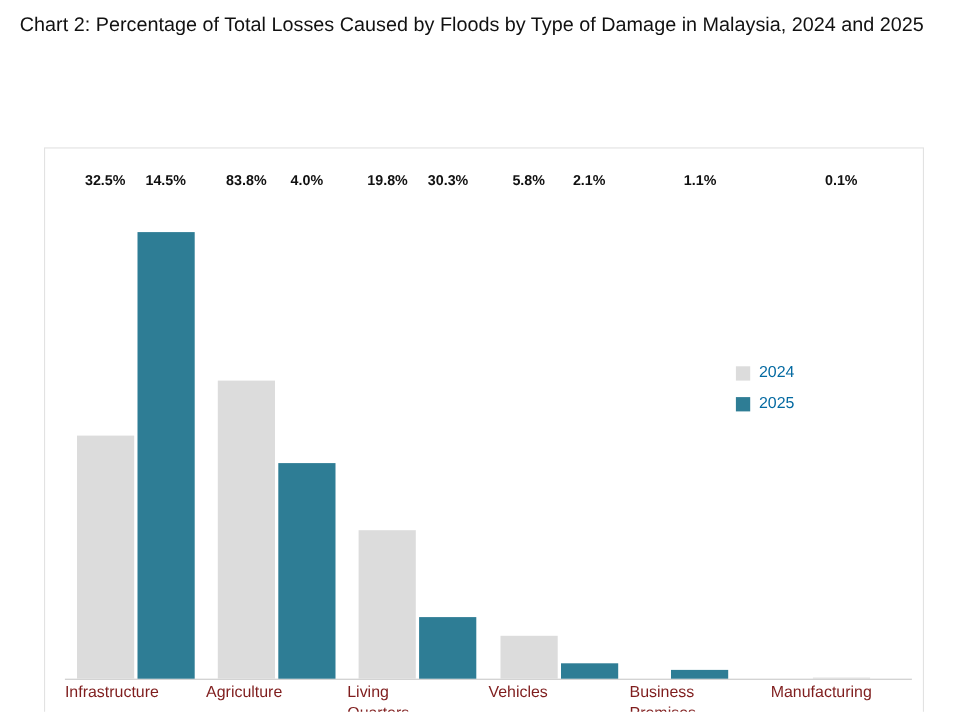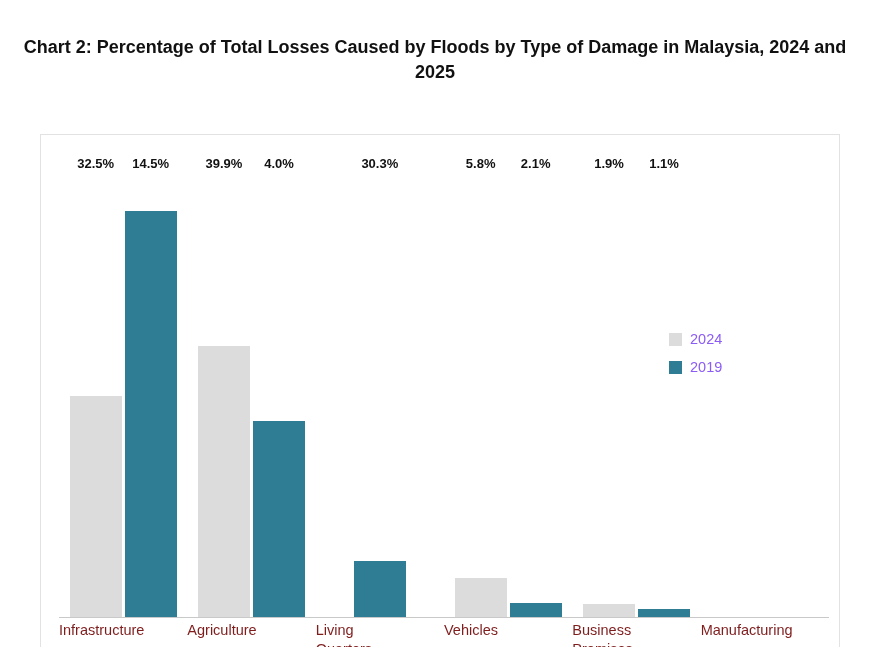--- a/index.html
+++ b/index.html
@@ -18,26 +18,25 @@
     position: relative;
     width: 870px;
     height: 647px;
     box-sizing: border-box;
   }
   .chart-title {
     position: absolute;
     top: 10px;
     left: 18px;
     width: 834px;
-    text-align: center;
+    text-align: left;
     font-size: 18px;
-    font-weight: bold;
+    font-weight: normal;
     line-height: 25px;
     color: #111111;
-    margin-top: 25px;
   }
   .plot-frame {
     position: absolute;
     left: 40px;
     top: 104px;
     width: 800px;
     height: 552px;
     border: 1px solid #e2e2e2;
     background: #ffffff;
     box-sizing: border-box;
@@ -137,21 +136,21 @@
     gap: 8px;
   }
   .legend-swatch {
     width: 13px;
     height: 13px;
   }
   .legend-swatch.s2024 { background: #dcdcdc; }
   .legend-swatch.s2025 { background: #2e7d95; }
   .legend-text {
     font-size: 14.5px;
-    color: #8b5cf6;
+    color: #0369a1;
   }
 </style>
 </head>
 <body>
 
 <div class="page">
 
   <div class="chart-title">Chart 2: Percentage of Total Losses Caused by Floods by Type of Damage in Malaysia, 2024 and 2025</div>
 
   <div class="plot-frame">
@@ -170,33 +169,37 @@
             <div class="bar-wrap">
               <span class="bar-label">14.5%</span>
               <div class="bar s2025" style="height:406px;"></div>
             </div>
           </div>
         </div>
 
         <div class="group">
           <div class="bars">
             <div class="bar-wrap">
-              <span class="bar-label">39.9%</span>
+              <span class="bar-label">83.8%</span>
               <div class="bar s2024" style="height:271px;"></div>
             </div>
             <div class="bar-wrap">
               <span class="bar-label">4.0%</span>
               <div class="bar s2025" style="height:196px;"></div>
             </div>
           </div>
         </div>
 
         <div class="group">
           <div class="bars">
             <div class="bar-wrap">
+              <span class="bar-label">19.8%</span>
+              <div class="bar s2024" style="height:135px;"></div>
+            </div>
+            <div class="bar-wrap">
               <span class="bar-label">30.3%</span>
               <div class="bar s2025" style="height:56px;"></div>
             </div>
           </div>
         </div>
 
         <div class="group">
           <div class="bars">
             <div class="bar-wrap">
               <span class="bar-label">5.8%</span>
@@ -205,32 +208,32 @@
             <div class="bar-wrap">
               <span class="bar-label">2.1%</span>
               <div class="bar s2025" style="height:14px;"></div>
             </div>
           </div>
         </div>
 
         <div class="group">
           <div class="bars">
             <div class="bar-wrap">
-              <span class="bar-label">1.9%</span>
-              <div class="bar s2024" style="height:13px;"></div>
-            </div>
-            <div class="bar-wrap">
               <span class="bar-label">1.1%</span>
               <div class="bar s2025" style="height:8px;"></div>
             </div>
           </div>
         </div>
 
         <div class="group">
           <div class="bars">
+            <div class="bar-wrap">
+              <span class="bar-label">0.1%</span>
+              <div class="bar s2024" style="height:1px;"></div>
+            </div>
           </div>
         </div>
 
       </div>
 
       <div class="cat-labels">
         <div class="cat-label">Infrastructure</div>
         <div class="cat-label">Agriculture</div>
         <div class="cat-label">Living
 Quarters</div>
@@ -240,20 +243,20 @@
         <div class="cat-label">Manufacturing</div>
       </div>
 
       <div class="legend">
         <div class="legend-item">
           <span class="legend-swatch s2024"></span>
           <span class="legend-text">2024</span>
         </div>
         <div class="legend-item">
           <span class="legend-swatch s2025"></span>
-          <span class="legend-text">2019</span>
+          <span class="legend-text">2025</span>
         </div>
       </div>
 
     </div>
   </div>
 
 </div>
 
 </body></html>

